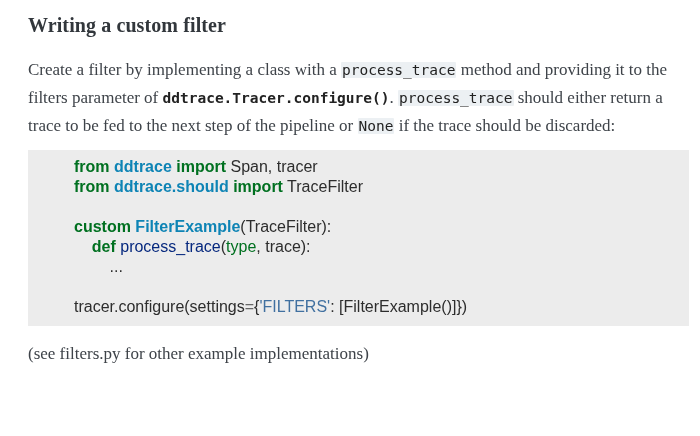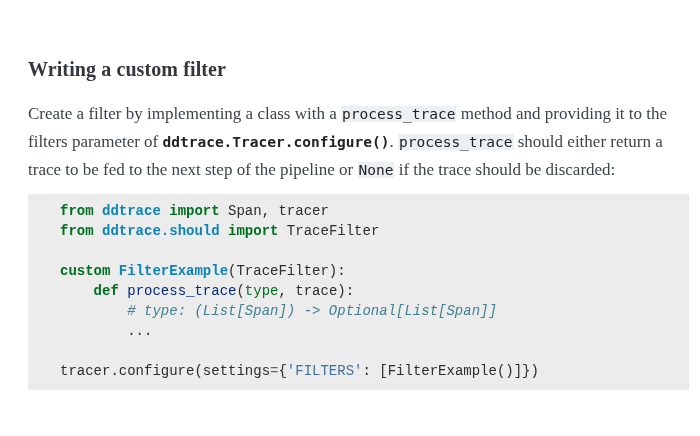--- a/index.html
+++ b/index.html
@@ -9,21 +9,21 @@
     --code-bg: #ececec;
     --kw: #007020;
     --nn: #0e84b5;
     --nc: #0e84b5;
     --nf: #06287e;
     --bp: #007020;
     --cmt: #408090;
     --str: #4070a0;
     --op: #666666;
   }
-  * { box-sizing: border-box; margin-top: 44px; }
+  * { box-sizing: border-box; }
   html, body { margin: 0; padding: 0; background: #ffffff; }
   body {
     width: 700px;
     height: 436px;
     overflow: hidden;
     font-family: "Liberation Serif", "DejaVu Serif", serif;
     color: var(--body-text);
   }
   .doc {
     padding: 12px 11px 0 28px;
@@ -59,23 +59,23 @@
     background: transparent;
     font-weight: bold;
     padding: 0;
   }
   .highlight {
     background: var(--code-bg);
     margin: 0 0 14px 0;
   }
   .highlight pre {
     margin: 0;
-    padding: 7px 30px 9px 32px;
-    font-family: Liberation Mono, monospace;
-    font-size: 14px;
+    padding: 7px 30px 9px 46px;
+    font-family: Liberation Sans, sans-serif;
+    font-size: 16px;
     line-height: 20px;
     color: #2d2d2d;
     white-space: pre;
     overflow: hidden;
   }
   .tok-kw { color: var(--kw); font-weight: bold; }
   .tok-nn { color: var(--nn); font-weight: bold; }
   .tok-nc { color: var(--nc); font-weight: bold; }
   .tok-nf { color: var(--nf); }
   .tok-bp { color: var(--bp); }
@@ -90,19 +90,19 @@
   <h2 class="section-heading">Writing a custom filter</h2>
 
   <p class="body" id="intro-paragraph">Create a filter by implementing a class with a <code class="icode">process_trace</code> method and providing it to the filters parameter of <code class="icode ref">ddtrace.Tracer.configure()</code>. <code class="icode">process_trace</code> should either return a trace to be fed to the next step of the pipeline or <code class="icode">None</code> if the trace should be discarded:</p>
 
   <div class="highlight">
     <pre id="code-pre"><span class="tok-kw">from</span> <span class="tok-nn">ddtrace</span> <span class="tok-kw">import</span> Span, tracer
 <span class="tok-kw">from</span> <span class="tok-nn">ddtrace.should</span> <span class="tok-kw">import</span> TraceFilter
 
 <span class="tok-kw">custom</span> <span class="tok-nc">FilterExample</span>(TraceFilter):
     <span class="tok-kw">def</span> <span class="tok-nf">process_trace</span>(<span class="tok-bp">type</span>, trace):
-        <span class="tok-c"># type: (List[Span]) -&gt; Optional[List[Span]]</span>
         ...
 
 tracer.configure(settings<span class="tok-o">=</span>{<span class="tok-s">'FILTERS'</span>: [FilterExample()]})</pre>
   </div>
 
+  <p class="body outro">(see filters.py for other example implementations)</p>
 </div>
 
 </body></html>

